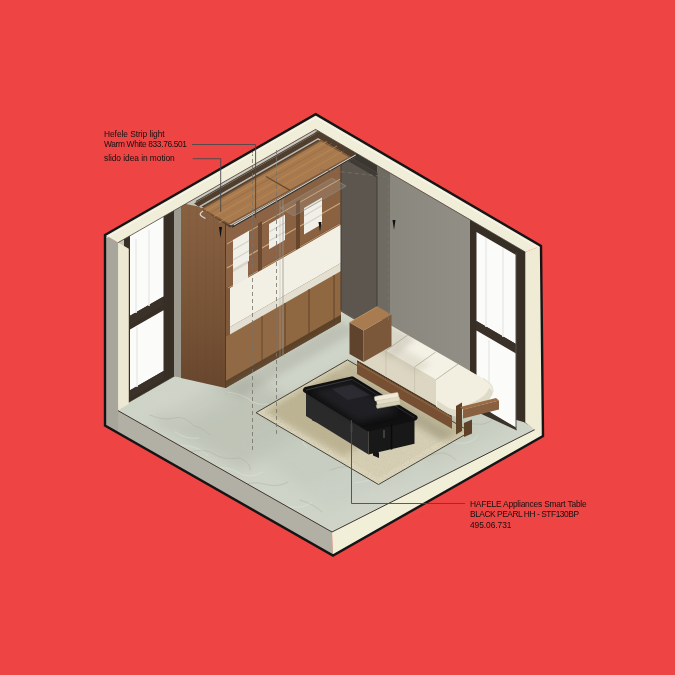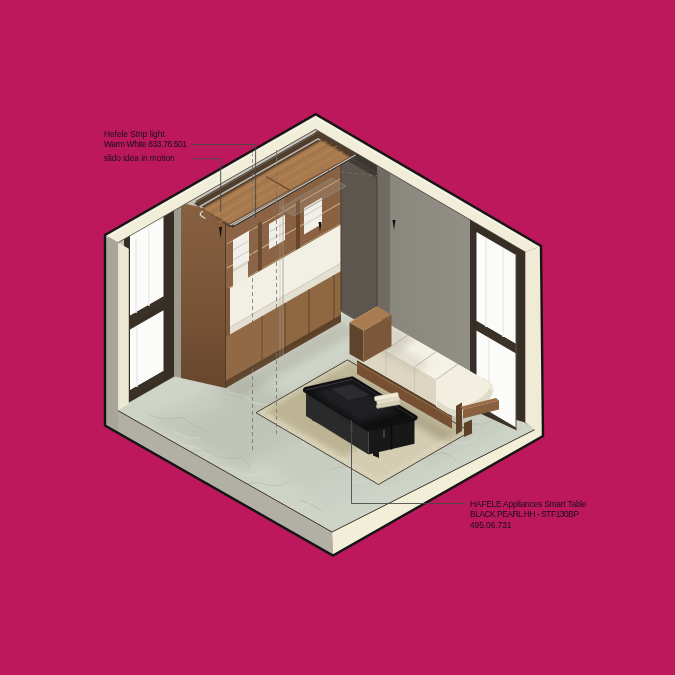--- a/index.html
+++ b/index.html
@@ -1,16 +1,16 @@
 <!DOCTYPE html>
 <html><head>
 <meta charset="utf-8">
 <style>
   html,body{margin:0;padding:0;background:#ffffff;}
-  #stage{position:relative;width:675px;height:675px;background:#be185d;overflow:hidden;
+  #stage{position:relative;width:675px;height:675px;background:#ef4444;overflow:hidden;
          font-family:"Liberation Sans", sans-serif;}
 </style>
 </head>
 <body>
 <div id="stage">
 <svg width="675" height="675" viewBox="0 0 675 675" xmlns="http://www.w3.org/2000/svg">
 <defs>
   <linearGradient id="rwall" x1="315" y1="0" x2="530" y2="0" gradientUnits="userSpaceOnUse">
     <stop offset="0" stop-color="#817e75"></stop>
     <stop offset="0.45" stop-color="#8c8981"></stop>

